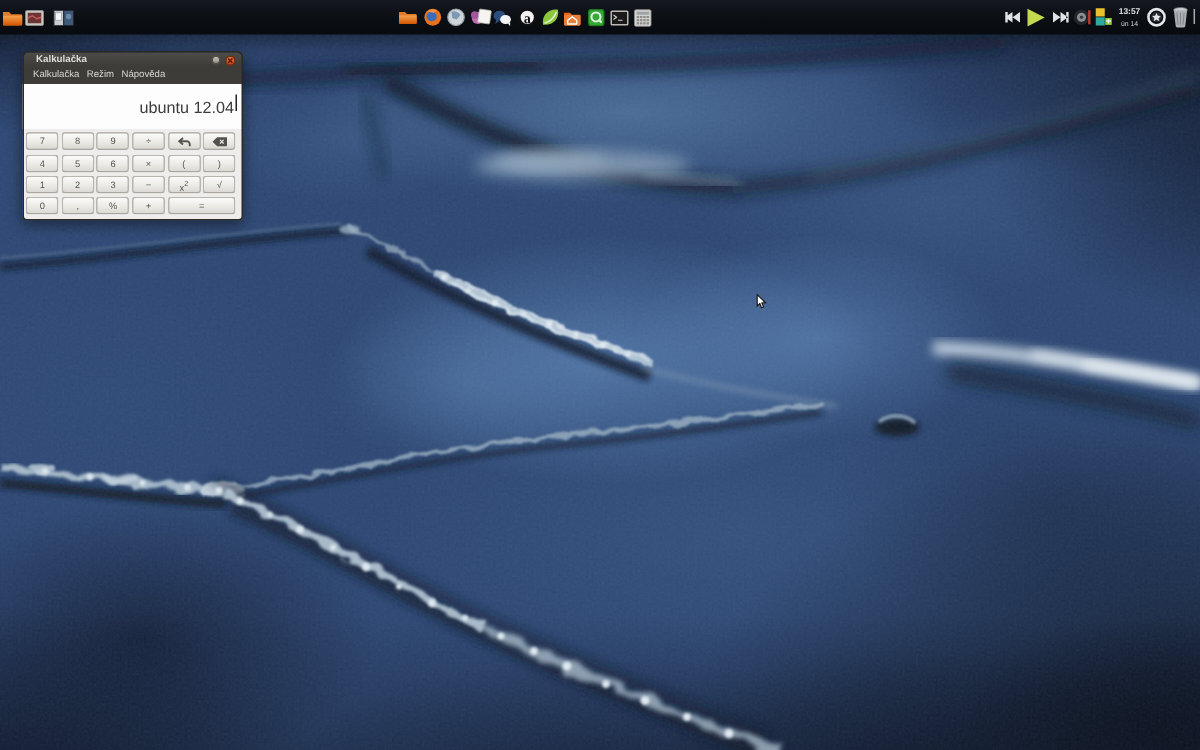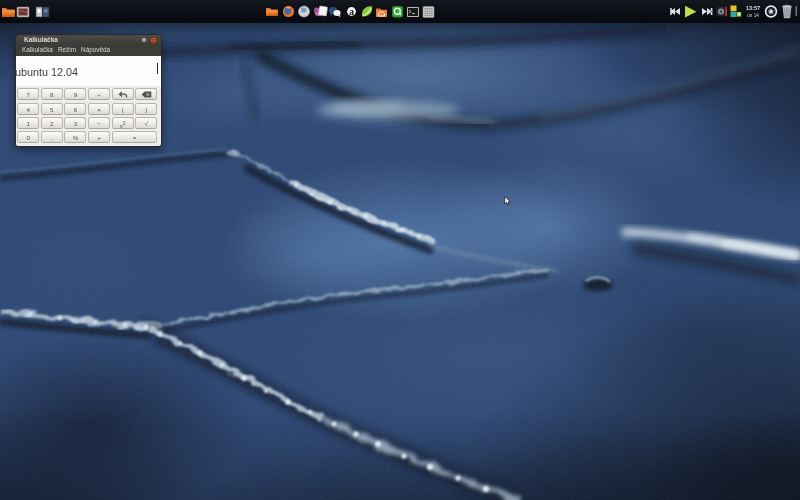--- a/index.html
+++ b/index.html
@@ -322,21 +322,21 @@
     <path d="M2.1,2.1 L4.9,4.9 M4.9,2.1 L2.1,4.9" stroke="#5e1f09" stroke-width="1"></path>
   </svg>
   <div style="position:absolute;left:0;top:10px;width:147px;height:12px;
        background:#3d3c38;border-left:1px solid #2a2925;border-right:1px solid #2a2925;
        font-size:6.4px;color:#d9d7d3;line-height:12.5px;">
     <span style="margin-left:6px;">Kalkulačka</span><span style="margin-left:5px;">Režim</span><span style="margin-left:5px;">Nápověda</span>
   </div>
   <div style="position:absolute;left:0;top:22px;width:147px;height:30px;background:#fdfdfd;
        border-left:1px solid #2a2925;border-right:1px solid #2a2925;"></div>
   <div style="position:absolute;left:0;top:22px;width:141px;height:30px;font-size:10.8px;color:#3c3c3c;
-       text-align:left;line-height:33px;">ubuntu 12.04</div>
+       text-align:right;line-height:33px;">ubuntu 12.04</div>
   <div style="position:absolute;left:142px;top:29px;width:1px;height:11px;background:#222;"></div>
   <div style="position:absolute;left:0;top:52px;width:147px;height:61px;background:#eeedeb;
        border:1px solid #2a2925;border-top:none;border-radius:0 0 3px 3px;"></div>
 </div>
 
 <svg width="8" height="11" viewBox="0 0 10 14" preserveAspectRatio="none" style="position:absolute;left:504px;top:195.5px" xmlns="http://www.w3.org/2000/svg">
   <path d="M1,0.5 L1,10.2 L3.2,8.1 L4.6,11.6 L6.3,10.9 L4.9,7.6 L7.9,7.4 Z" fill="#fff" stroke="#1a1a1a" stroke-width="1"></path>
 </svg>
 
 <div id="keys" style="position: absolute; left: 15px; top: 34px; width: 147px; height: 113px;">

